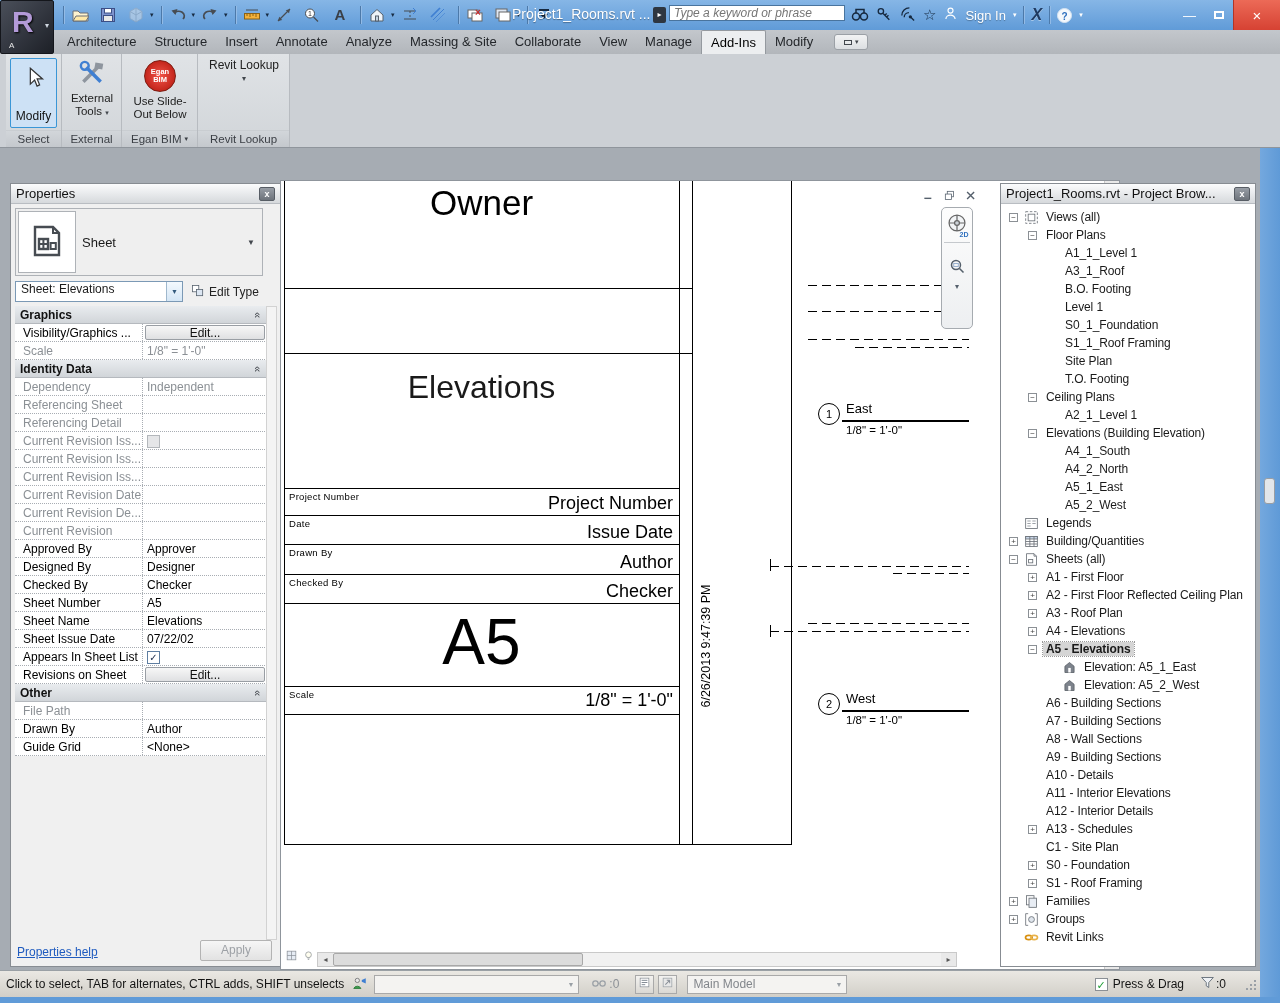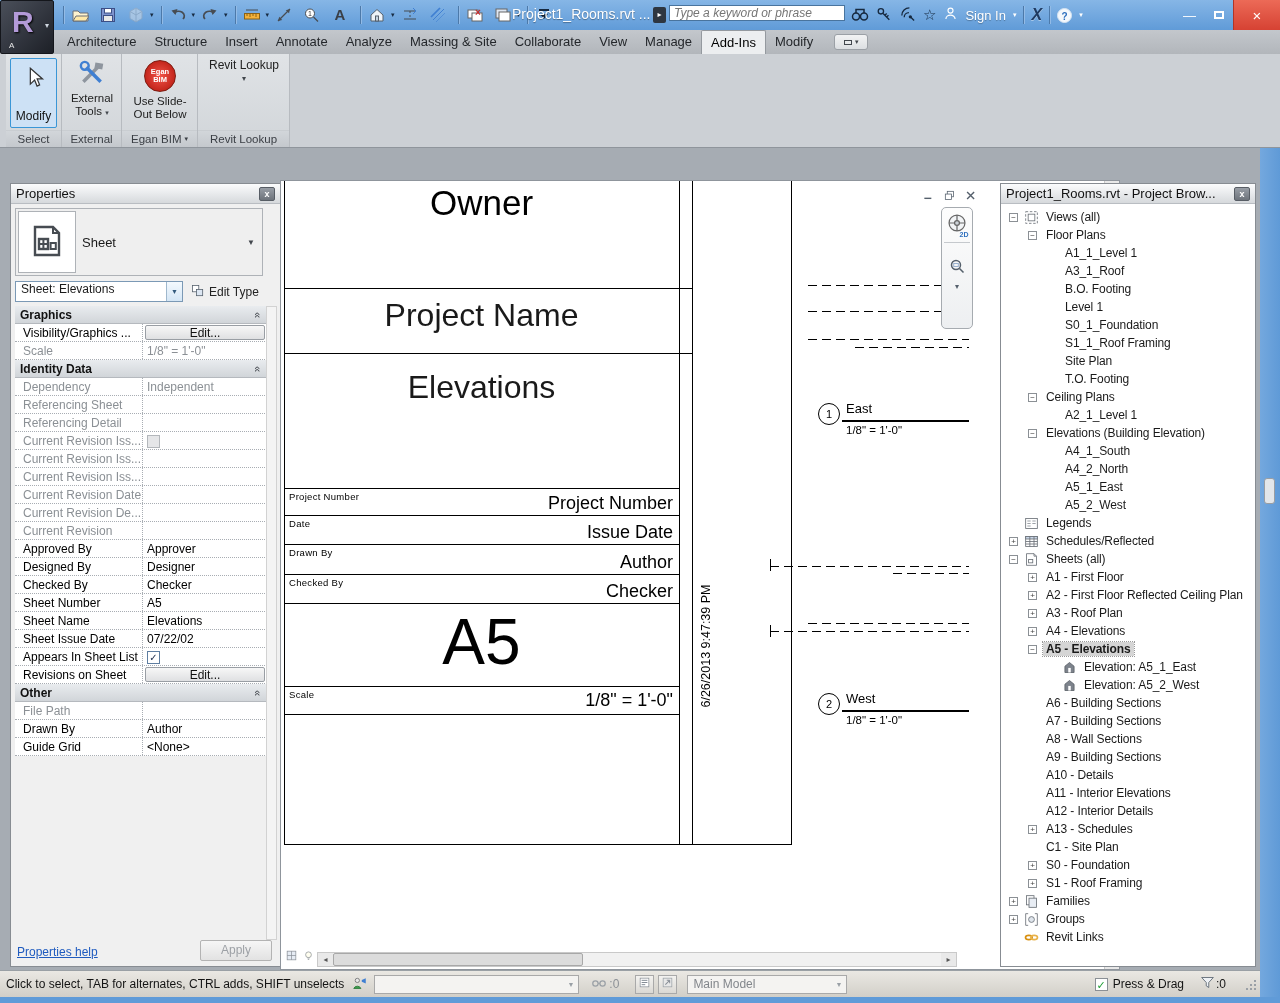--- a/index.html
+++ b/index.html
@@ -636,21 +636,20 @@
       <div class="dline" style="left: 527px; top: 130px; width: 161px;"></div>
       <div class="dline" style="left: 527px; top: 158px; width: 161px;"></div>
       <div class="dline" style="left: 574px; top: 166px; width: 114px;"></div>
       <div class="dline" style="left: 489px; top: 385px; width: 199px;"></div>
       <div class="dline" style="left: 612px; top: 392px; width: 76px;"></div>
       <div class="dline" style="left: 527px; top: 442px; width: 161px;"></div>
       <div class="dline" style="left: 489px; top: 450px; width: 199px;"></div>
     </div>
 
   <div class="tb-owner">Owner</div>
-  <div class="tb-pname">Project Name</div>
   <div class="tb-sname">Elevations</div>
   <div id="tbfields">
       <div class="tb-label" style="left: 8px; top: 310px;">Project Number</div>
       <div class="tb-value" style="top: 312px;">Project Number</div>
       <div class="tb-label" style="left: 8px; top: 337px;">Date</div>
       <div class="tb-value" style="top: 341px;">Issue Date</div>
       <div class="tb-label" style="left: 8px; top: 366px;">Drawn By</div>
       <div class="tb-value" style="top: 371px;">Author</div>
       <div class="tb-label" style="left: 8px; top: 396px;">Checked By</div>
       <div class="tb-value" style="top: 400px;">Checker</div>
@@ -837,21 +836,21 @@
       <div class="trow">
         <span class="tind" style="width: 8px;"></span>
         <span class="texp">+</span>
         <span class="ticon">
           <svg width="15" height="15" viewBox="0 0 18 18">
             <rect x="2" y="3" width="14" height="12" fill="#fff" stroke="#6a7077"></rect>
             <rect x="2" y="3" width="14" height="3" fill="#c9d6e8" stroke="#6a7077"></rect>
             <path d="M2 9h14M2 12h14M7 3v12M12 3v12" stroke="#6a7077"></path>
           </svg>
         </span>
-        <span class="tlabel">Schedules/Reflected</span>
+        <span class="tlabel">Building/Quantities</span>
       </div>
       <div class="trow">
         <span class="tind" style="width: 8px;"></span>
         <span class="texp">−</span>
         <span class="ticon">
           <svg width="15" height="15" viewBox="0 0 18 18">
             <path d="M3 2h9l3 3v11H3z" fill="#fff" stroke="#6a7077"></path>
             <path d="M12 2v3h3" fill="none" stroke="#6a7077"></path>
             <rect x="5.5" y="9" width="5" height="4" fill="none" stroke="#6a7077"></rect>
           </svg>

